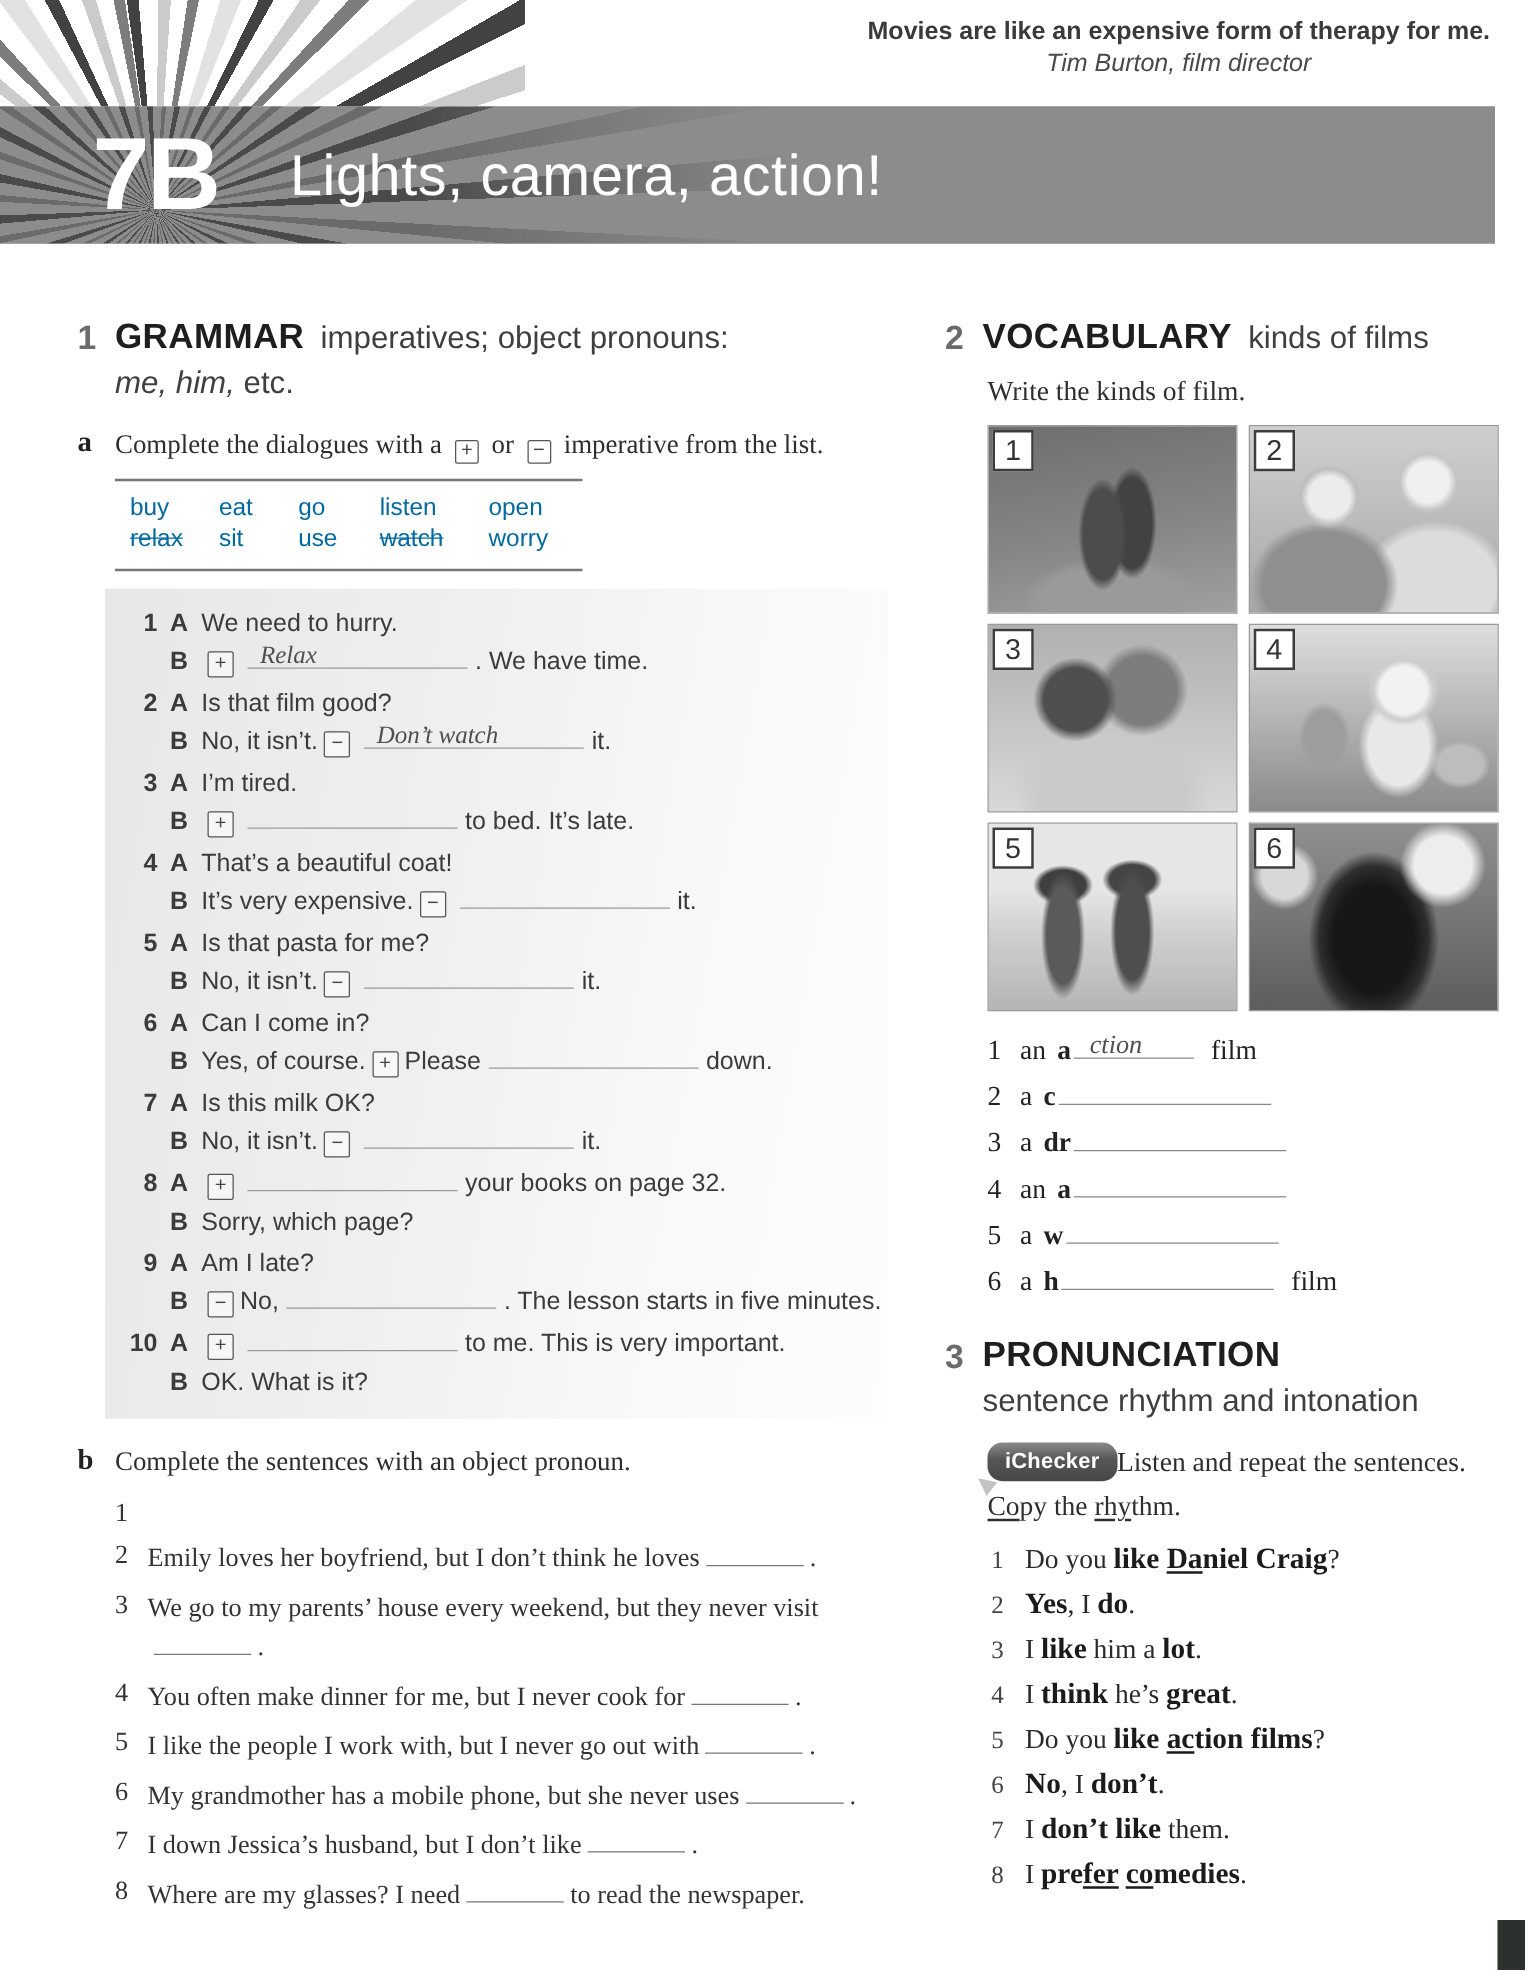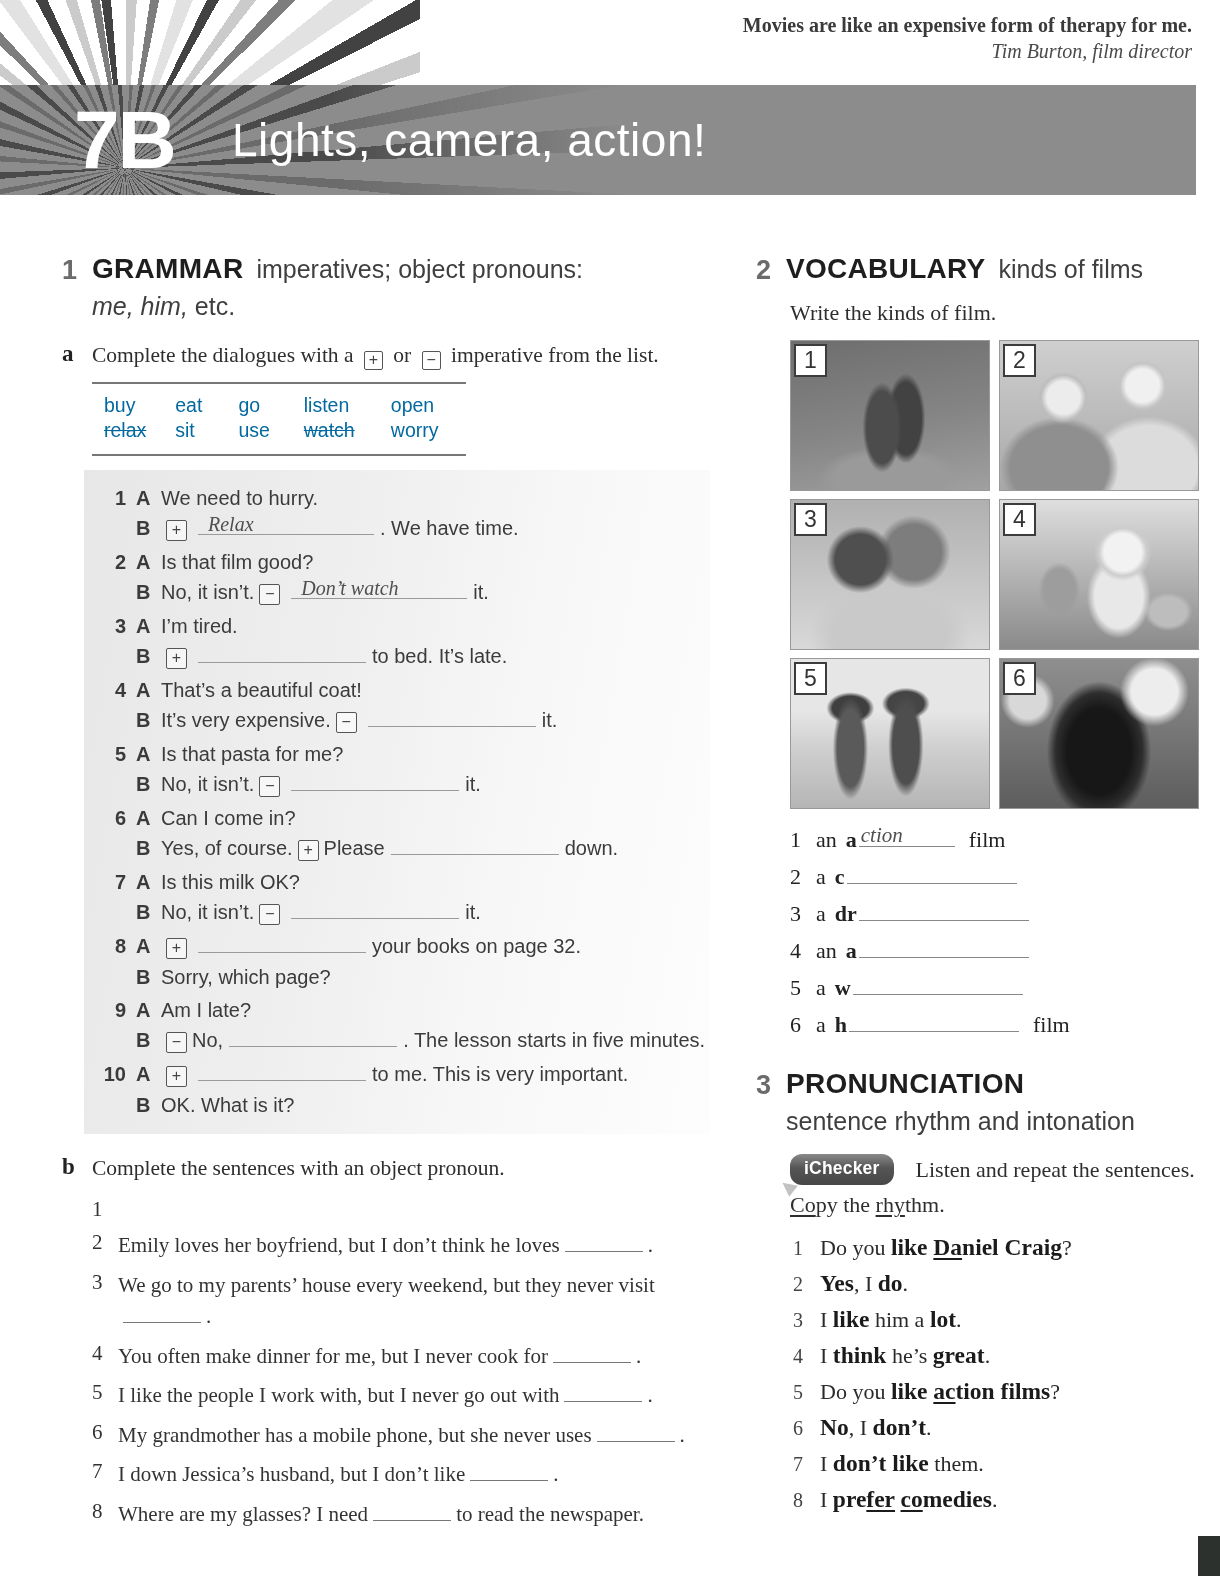--- a/index.html
+++ b/index.html
@@ -6,21 +6,21 @@
   body { background: #e8e8e8; }
   .page {
     position: relative; width: 1220px; height: 1576px; margin: 0 auto;
     background: #fff; overflow: hidden;
     font-family: "Liberation Sans", sans-serif; color: #3b3b3b;
   }
   .serif { font-family: "Liberation Serif", serif; color: #2e2e2e; }
   .i { font-style: italic; }
 
   
-  .quote { position: absolute; top: 14px; right: 28px; text-align: right; font-family: Liberation Serif, serif; }
+  .quote { position: absolute; top: 14px; right: 28px; text-align: center; }
   .q1 { font-weight: 700; font-size: 20px; color: #3a3a3a; }
   .q2 { font-style: italic; font-size: 20px; color: #4a4a4a; margin-top: 3px; }
 
   
   .banner { position: absolute; top: 85px; left: 0; width: 1196px; height: 110px; background: #8c8c8c; }
   .rays-above { position: absolute; left: 0; top: -85px; width: 420px; height: 85px; overflow: hidden; }
   .burst { position: absolute; left: -330px; top: -287px; width: 910px; height: 910px;
     background: repeating-conic-gradient(from -8deg,
       #424242 0deg 3.2deg, rgba(0,0,0,0) 3.2deg 8.5deg,
       #cbcbcb 8.5deg 12deg, rgba(0,0,0,0) 12deg 16.5deg,
@@ -132,26 +132,26 @@
                radial-gradient(ellipse 58px 78px at 50% 62%, #171717 0 55%, #2e2e2e 75%, transparent 90%),
                linear-gradient(180deg, #8f8f8f, #5d5d5d); }
 
   .vanswers { margin: 18px 0 0 34px; }
   .va { display: flex; align-items: baseline; font-size: 22px; margin-bottom: 11px;
     font-family: "Liberation Serif", serif; color: #222; }
   .va-num { width: 26px; flex: none; }
   .va-art { margin-right: 9px; }
   .va-hint { font-weight: 700; }
   .va-tail { margin-left: 12px; }
-  .va .ans { font-size: 21px; left: 2px; }
+  .va .ans { font-size: 21px; left: 13px; }
 
   
   .pron-head { margin-top: 30px; }
   .ichk-block { margin: 18px 0 0 34px; }
-  .ichk-line1 { display: flex; align-items: center; gap: 22px; text-align: right; }
+  .ichk-line1 { display: flex; align-items: center; gap: 0; text-align: right; }
   .instr1 { font-size: 22px; }
   .instr2 { font-size: 22px; margin-top: 7px; }
   .instr2 .u, .ps .u { text-decoration: underline; text-underline-offset: 3px; text-decoration-thickness: 1.5px; }
   .ichecker { position: relative; display: inline-block; background: linear-gradient(180deg, #8a8a8a, #555 45%, #474747);
     color: #fff; font-weight: 700; font-size: 17.5px; padding: 4px 14px 6px; border-radius: 12px; letter-spacing: .2px; }
   .cursor-icon { position: absolute; left: -9px; bottom: -9px; width: 0; height: 0;
     border-top: 7px solid transparent; border-bottom: 7px solid transparent;
     border-right: 14px solid #c2c2c2; transform: rotate(38deg); }
 
   .psents { margin: 16px 0 0 37px; }

